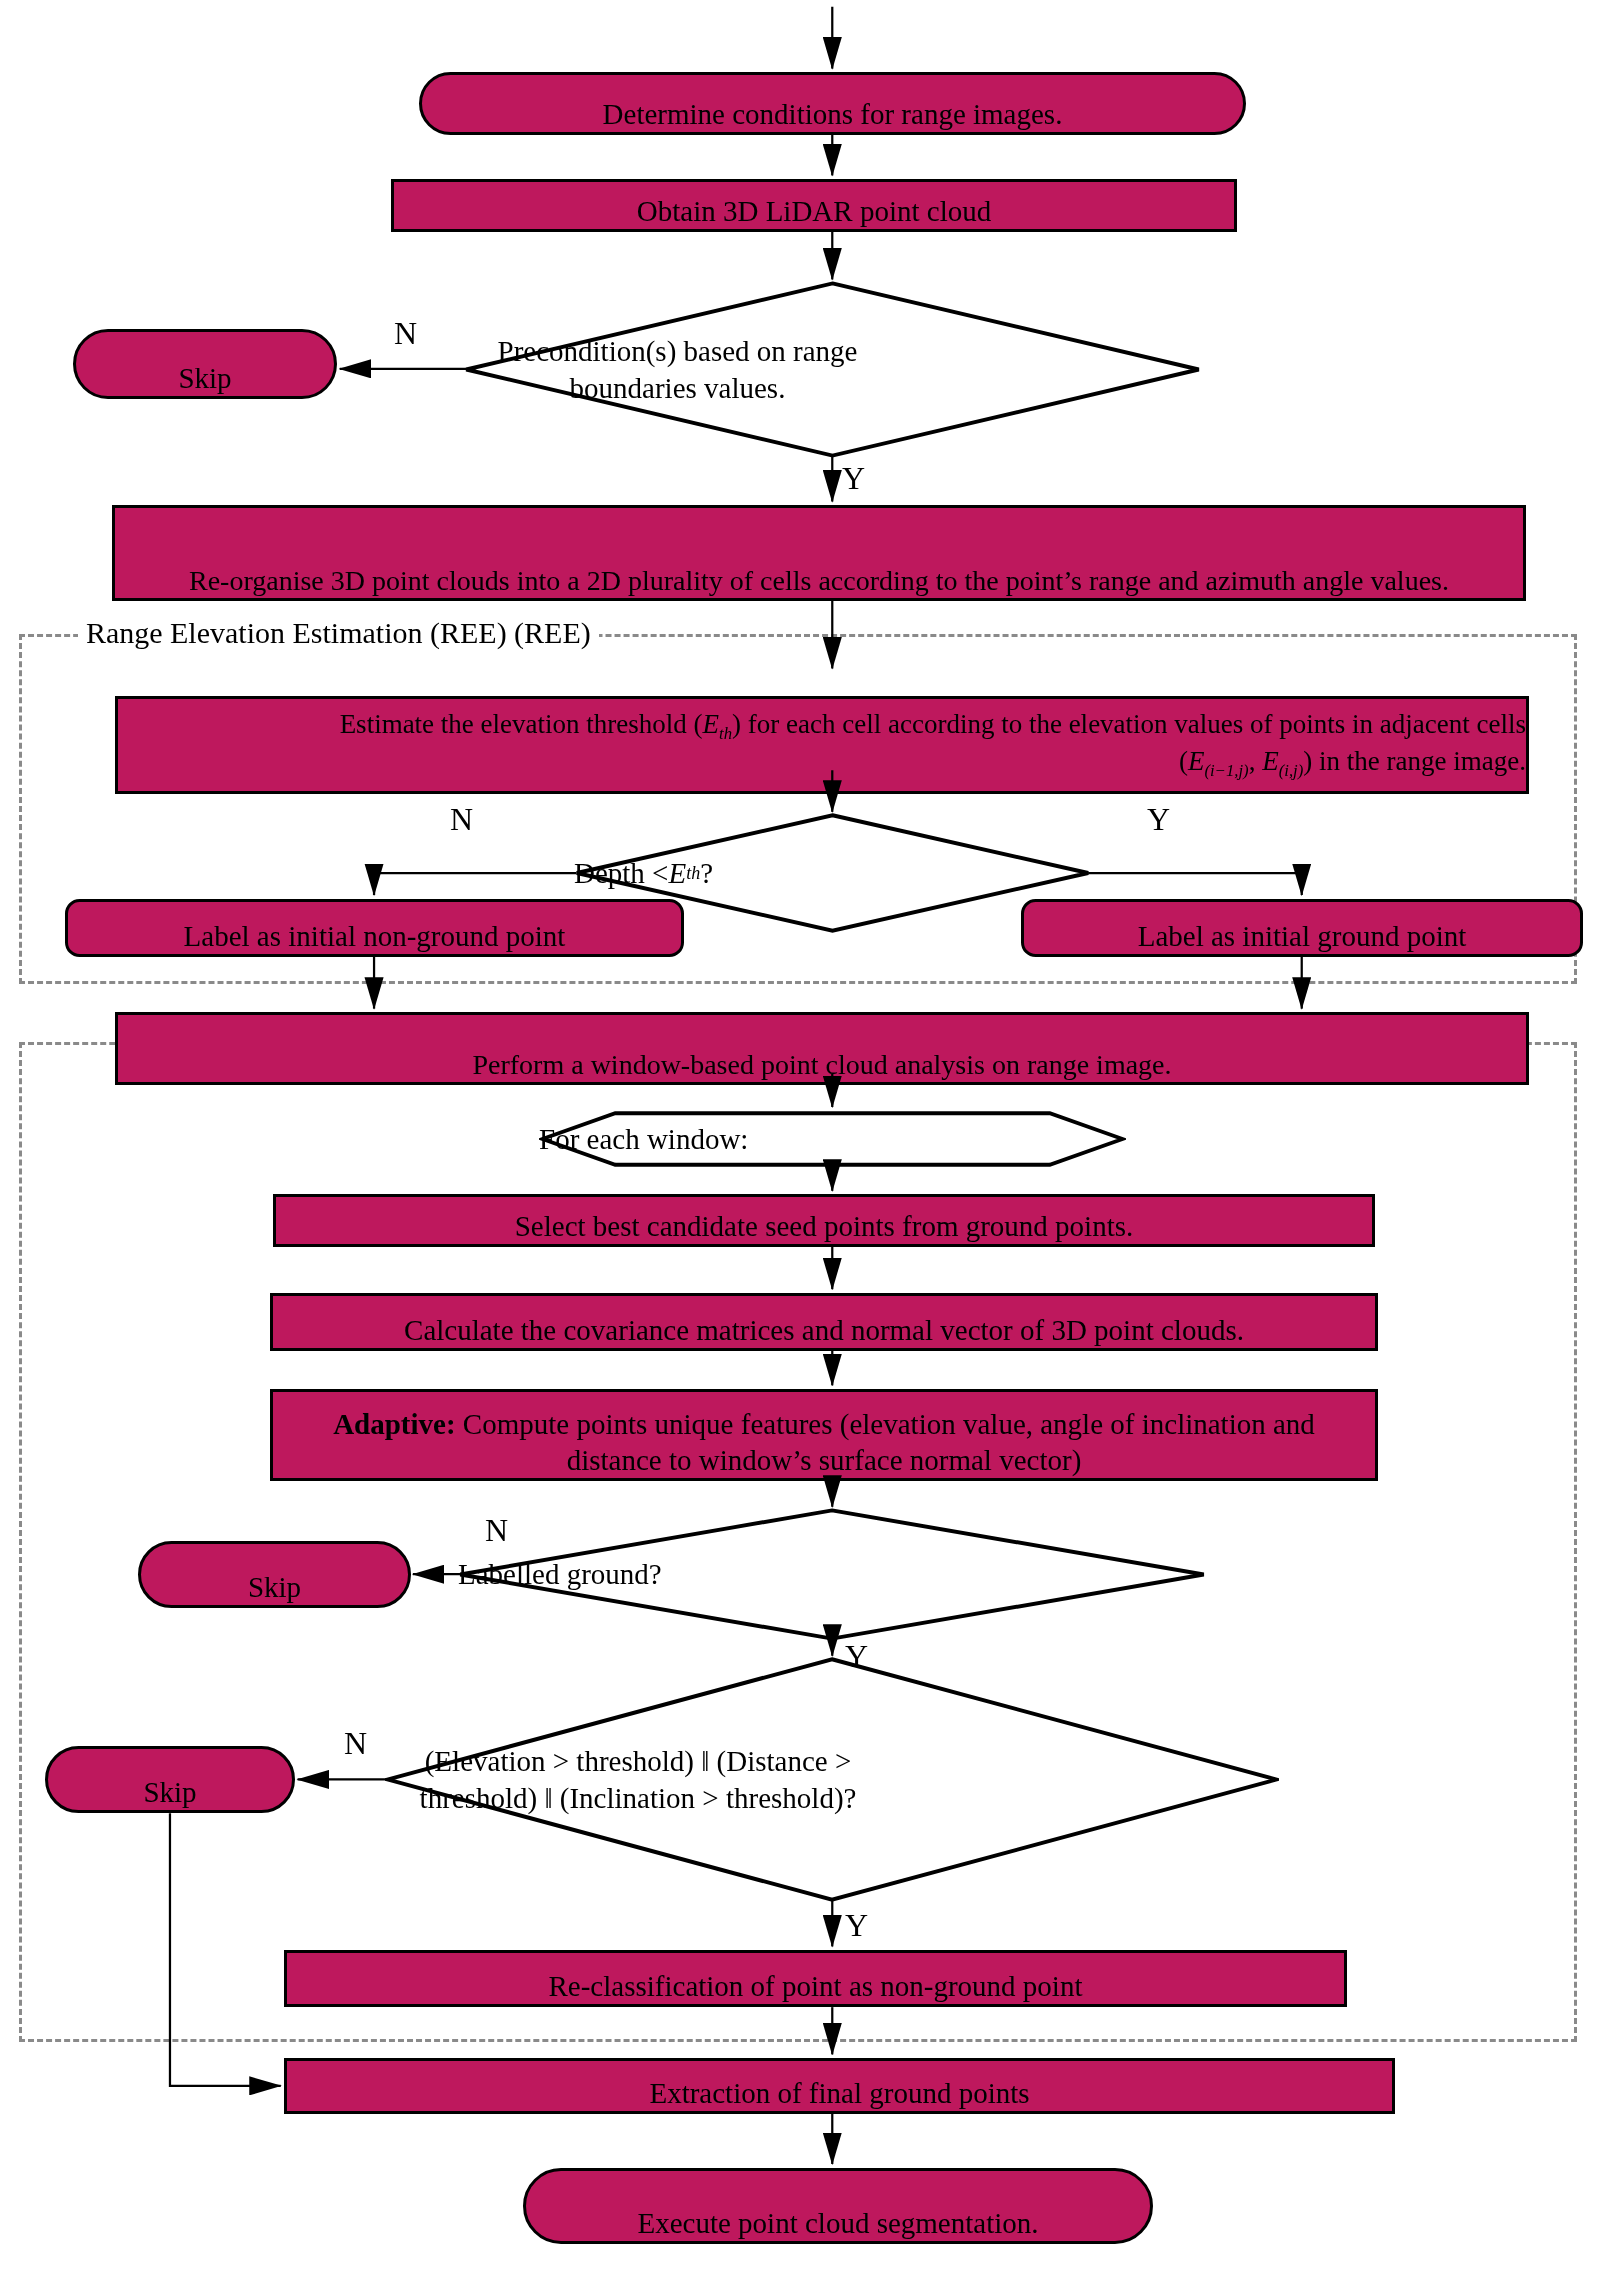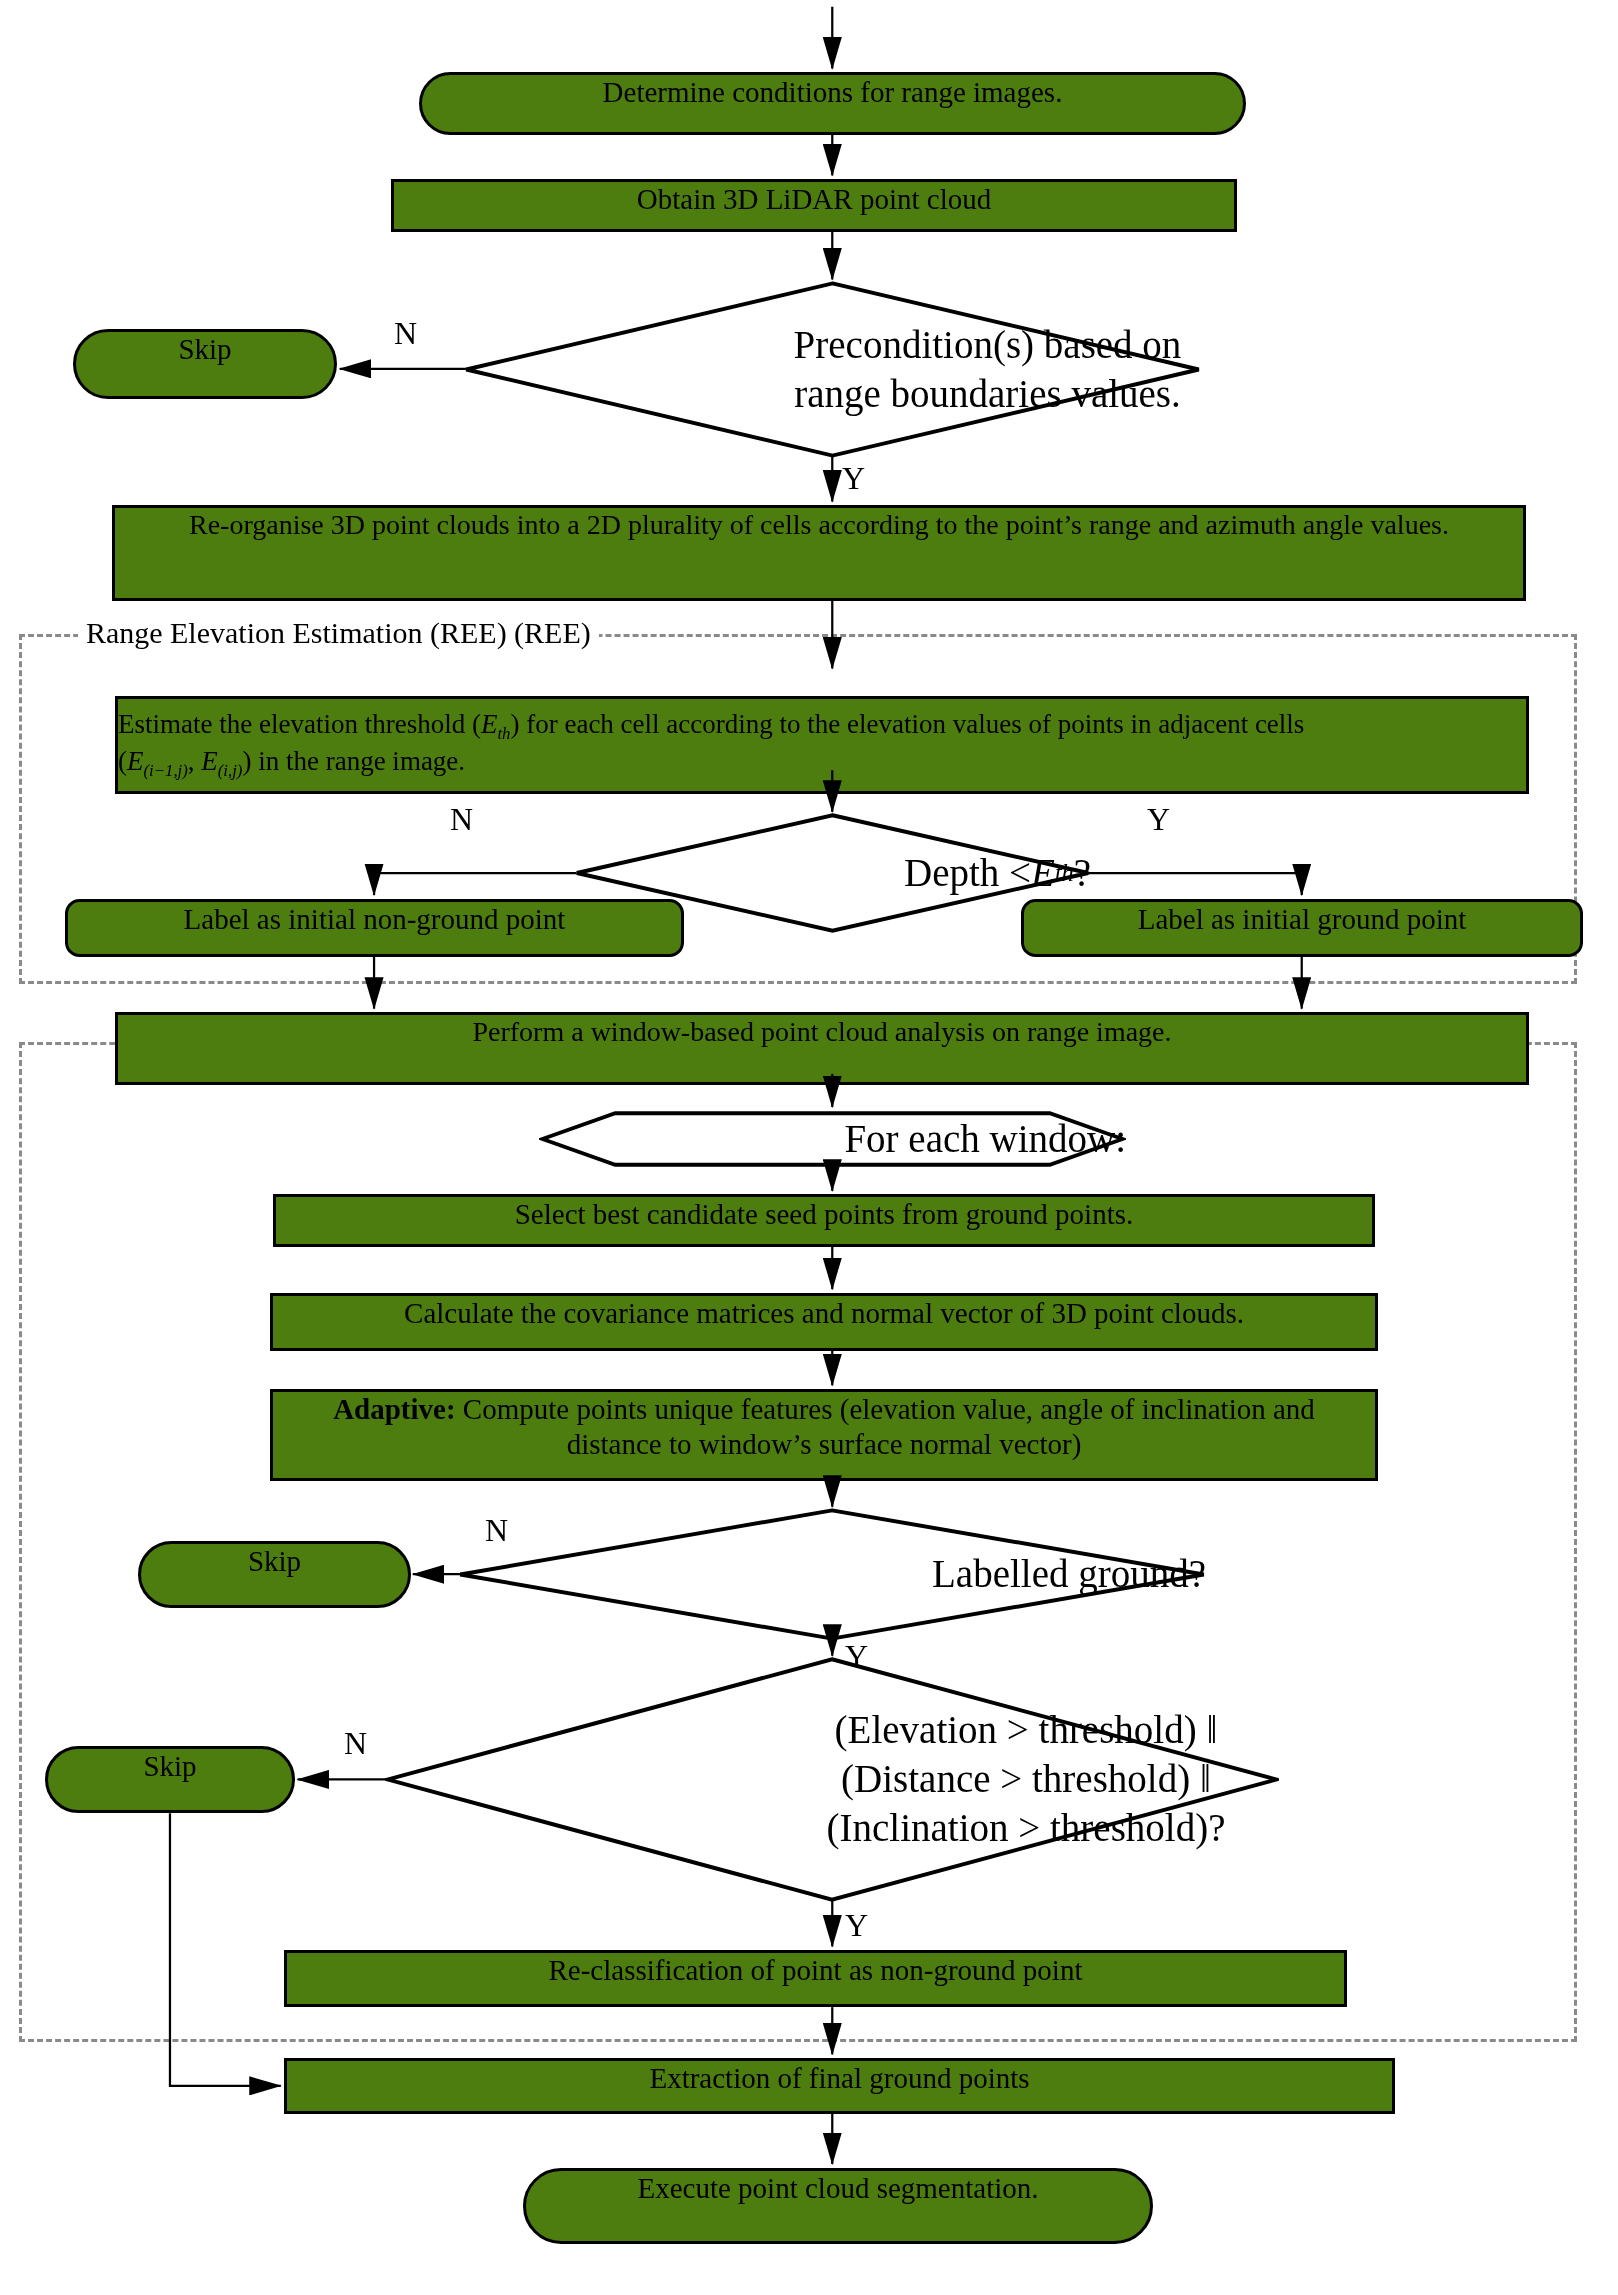--- a/index.html
+++ b/index.html
@@ -1,32 +1,32 @@
 <!DOCTYPE html>
 <html style="font-size:9px"><head>
 <meta charset="utf-8">
 <style>
   html,body{margin:0;padding:0;background:#ffffff;}
   #canvas{position:relative;width:1619px;height:2295px;background:#ffffff;overflow:hidden;
           font-family:"Liberation Serif","DejaVu Serif",serif;color:#000;}
   .dashed-region{position:absolute;border:3.9px dashed #8a8a8a;z-index:0;background:transparent;}
-  .shape{position:absolute;box-sizing:border-box;background:#4d7c0f;border:3.9px solid #000;z-index:2;
-         display:flex;align-items:flex-start;justify-content:center;text-align:center;font-family:Liberation Serif, serif;}
+  .shape{position:absolute;box-sizing:border-box;background:#be185d;border:3.9px solid #000;z-index:2;
+         display:flex;align-items:flex-end;justify-content:center;text-align:center;font-family:Liberation Serif, serif;}
   .rect{border-radius:0;}
   .stadium1{border-radius:31.5px;}
   .stadium2{border-radius:38px;}
   .skipbox{border-radius:34px;}
   .rbox{border-radius:14.6px;}
   .node-text{font-size:29px;line-height:1.22;}
   .small{font-size:27px;}
   .mid{font-size:28px;}
   .nowrap{white-space:nowrap;}
   .svgshape{position:absolute;z-index:2;}
-  .overlay-text{position:absolute;z-index:4;display:flex;align-items:center;justify-content:flex-end;
-                text-align:center;font-size:39px;line-height:1.25;}
+  .overlay-text{position:absolute;z-index:4;display:flex;align-items:center;justify-content:flex-start;
+                text-align:center;font-size:29px;line-height:1.25;}
   #connectors{position:absolute;left:0;top:0;z-index:3;}
   .nylabel{position:absolute;z-index:4;font-size:32px;}
   .region-label{position:absolute;z-index:4;background:#fff;padding:0 7.9px;font-size:30px;white-space:nowrap;margin-left:44px;}
   sub{font-size:0.62em;}
   i{font-style:italic;}
 </style>
 </head>
 <body>
 
 <div id="canvas">

